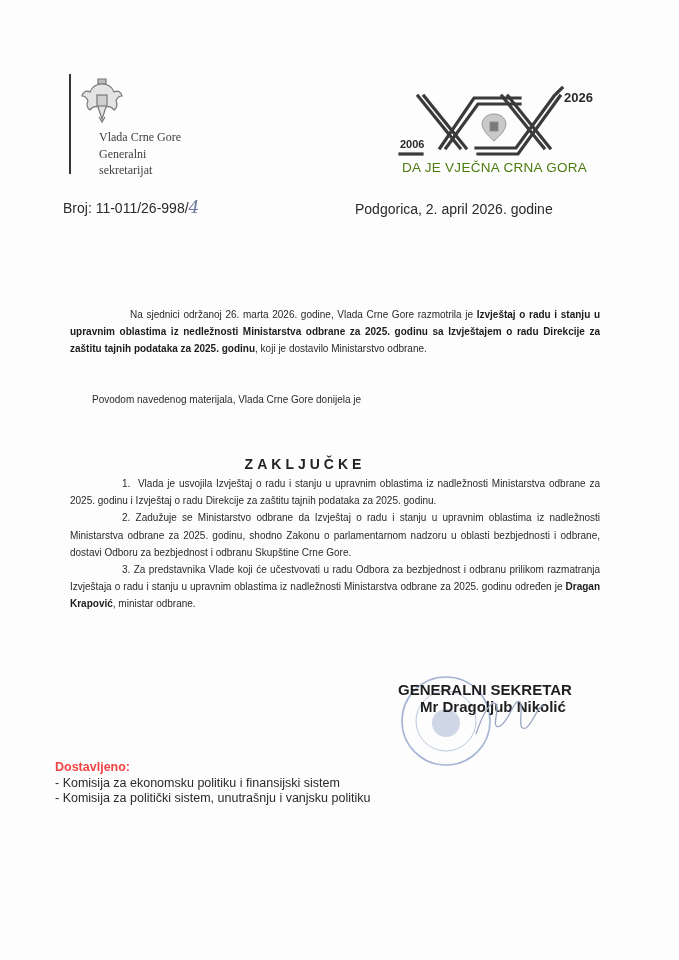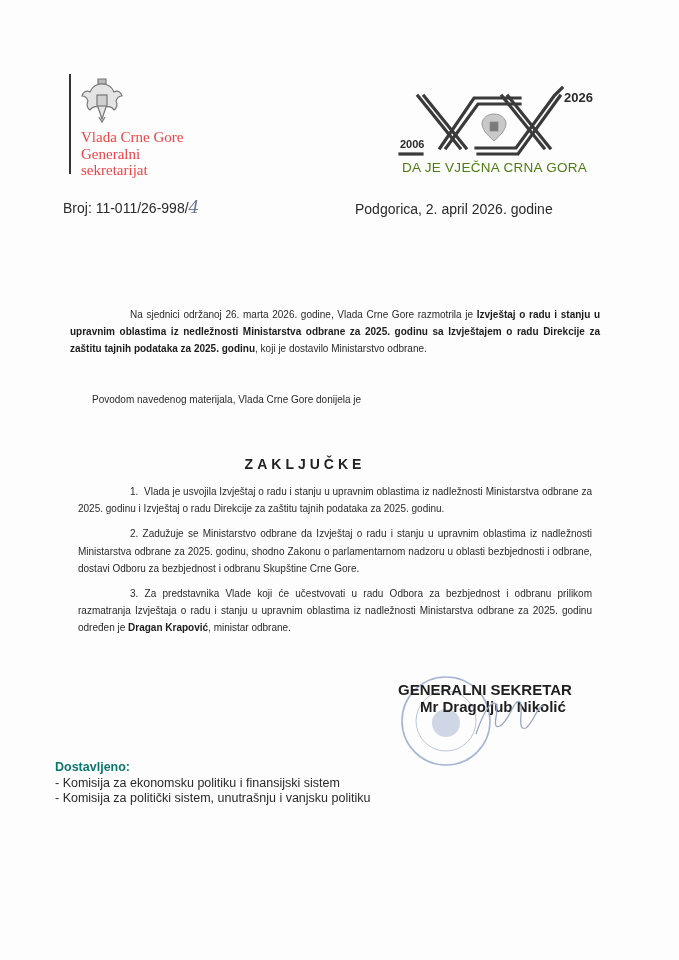--- a/index.html
+++ b/index.html
@@ -5,51 +5,51 @@
   html, body { margin: 0; padding: 0; }
   body {
     width: 679px; height: 960px; background: #fdfdfd; position: relative; overflow: hidden;
     font-family: "Liberation Sans", sans-serif; color: #222;
   }
   .abs { position: absolute; }
 
   
   .gov-rule { left: 69px; top: 74px; width: 2px; height: 100px; background: #333; }
   .crest { left: 80px; top: 75px; width: 44px; height: 50px; }
-  .gov-name { left: 81px; top: 129px; font-family: "Liberation Serif", serif; font-size: 15px; line-height: 16.5px; color: #ef4444; }
+  .gov-name { left: 99px; top: 129px; font-family: "Liberation Serif", serif; font-size: 12px; line-height: 16.5px; color: #404040; }
 
   
   .xx-logo { left: 398px; top: 84px; width: 200px; height: 86px; }
   .xx-year-left { left: 400px; top: 138px; font-weight: bold; font-size: 11px; color: #2a2a2a; }
   .xx-year-right { left: 564px; top: 90px; font-weight: bold; font-size: 13px; color: #2a2a2a; }
   .xx-motto { left: 402px; top: 160px; font-size: 13.5px; letter-spacing: 0.3px; color: #4d7c0f; }
 
   .ref-no { left: 63px; top: 197px; font-size: 14px; color: #2a2a2a; }
   .ref-no .hand { font-family: "DejaVu Serif", serif; font-style: italic; color: #6b7a9a; font-size: 17px; }
   .date-line { left: 355px; top: 201px; font-size: 14px; color: #2a2a2a; }
 
   .body-text { left: 70px; width: 530px; font-size: 10px; line-height: 17.2px; color: #2a2a2a; text-align: justify; }
   .p1 { top: 306px; }
   .p1 .indent { display: inline-block; width: 60px; }
   .p2 { top: 391px; }
   .title-zak { left: 70px; width: 470px; top: 438px; text-align: center; font-weight: bold; font-size: 14px; letter-spacing: 4px; color: #222; margin-top: 18px; }
   .items { top: 475px; }
-  .items .item { margin: 8px; }
+  .items .item { margin: 0; }
   .items .item .indent { display: inline-block; width: 60px; }
 
   b { font-weight: bold; color: #1c1c1c; }
 
   
   .stamp { left: 398px; top: 673px; width: 96px; height: 96px; }
   .sig-title { left: 398px; top: 681px; font-weight: bold; font-size: 15px; color: #1e1e1e; }
   .sig-name { left: 420px; top: 698px; font-weight: bold; font-size: 15px; color: #1e1e1e; }
   .signature { left: 470px; top: 690px; width: 90px; height: 50px; }
 
   
-  .dist-title { left: 55px; top: 760px; font-weight: bold; font-size: 12.5px; color: #0f766e; }
+  .dist-title { left: 55px; top: 760px; font-weight: bold; font-size: 12.5px; color: #ef4444; }
   .dist-list { left: 55px; top: 776px; font-size: 12.5px; line-height: 14.6px; color: #2a2a2a; margin: 0; padding: 0; list-style: none; }
 </style>
 </head>
 <body>
 
 <div class="abs gov-rule"></div>
 <svg class="abs crest" viewBox="0 0 44 50">
   <g fill="none" stroke="#777" stroke-width="1.2">
     <path d="M18 4 h8 v5 h-8z" fill="#bbb"></path>
     <path d="M22 9 c-6 0 -10 3 -12 8 c-4 -2 -7 0 -8 4 c3 0 5 2 6 5 c-2 3 -1 7 2 9 c2 -3 5 -4 8 -3 l4 12 l4 -12 c3 -1 6 0 8 3 c3 -2 4 -6 2 -9 c1 -3 3 -5 6 -5 c-1 -4 -4 -6 -8 -4 c-2 -5 -6 -8 -12 -8z" fill="#e4e4e4"></path>

